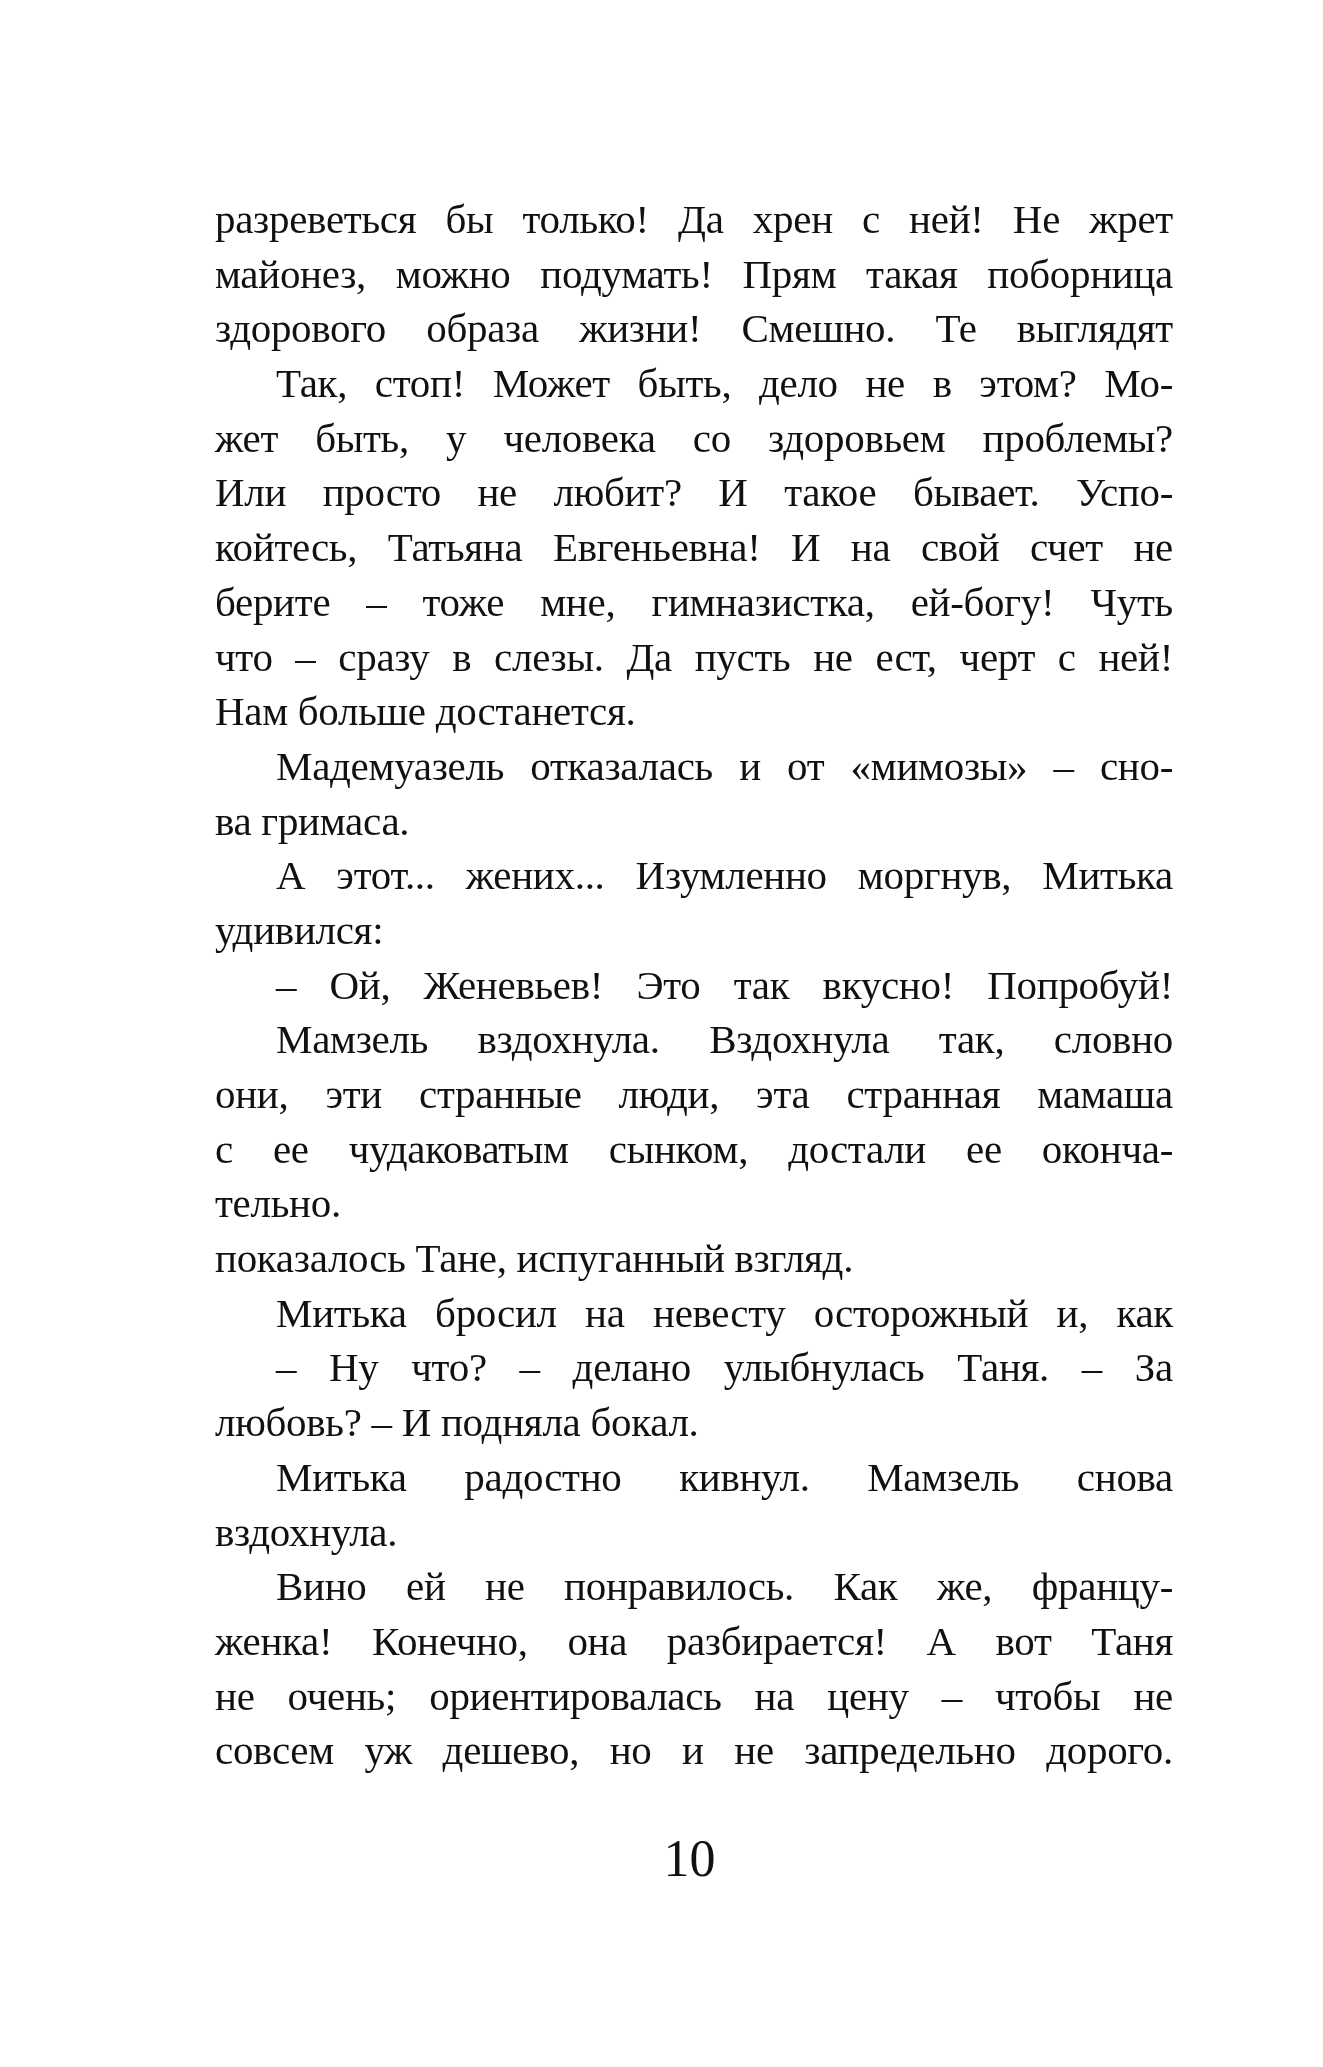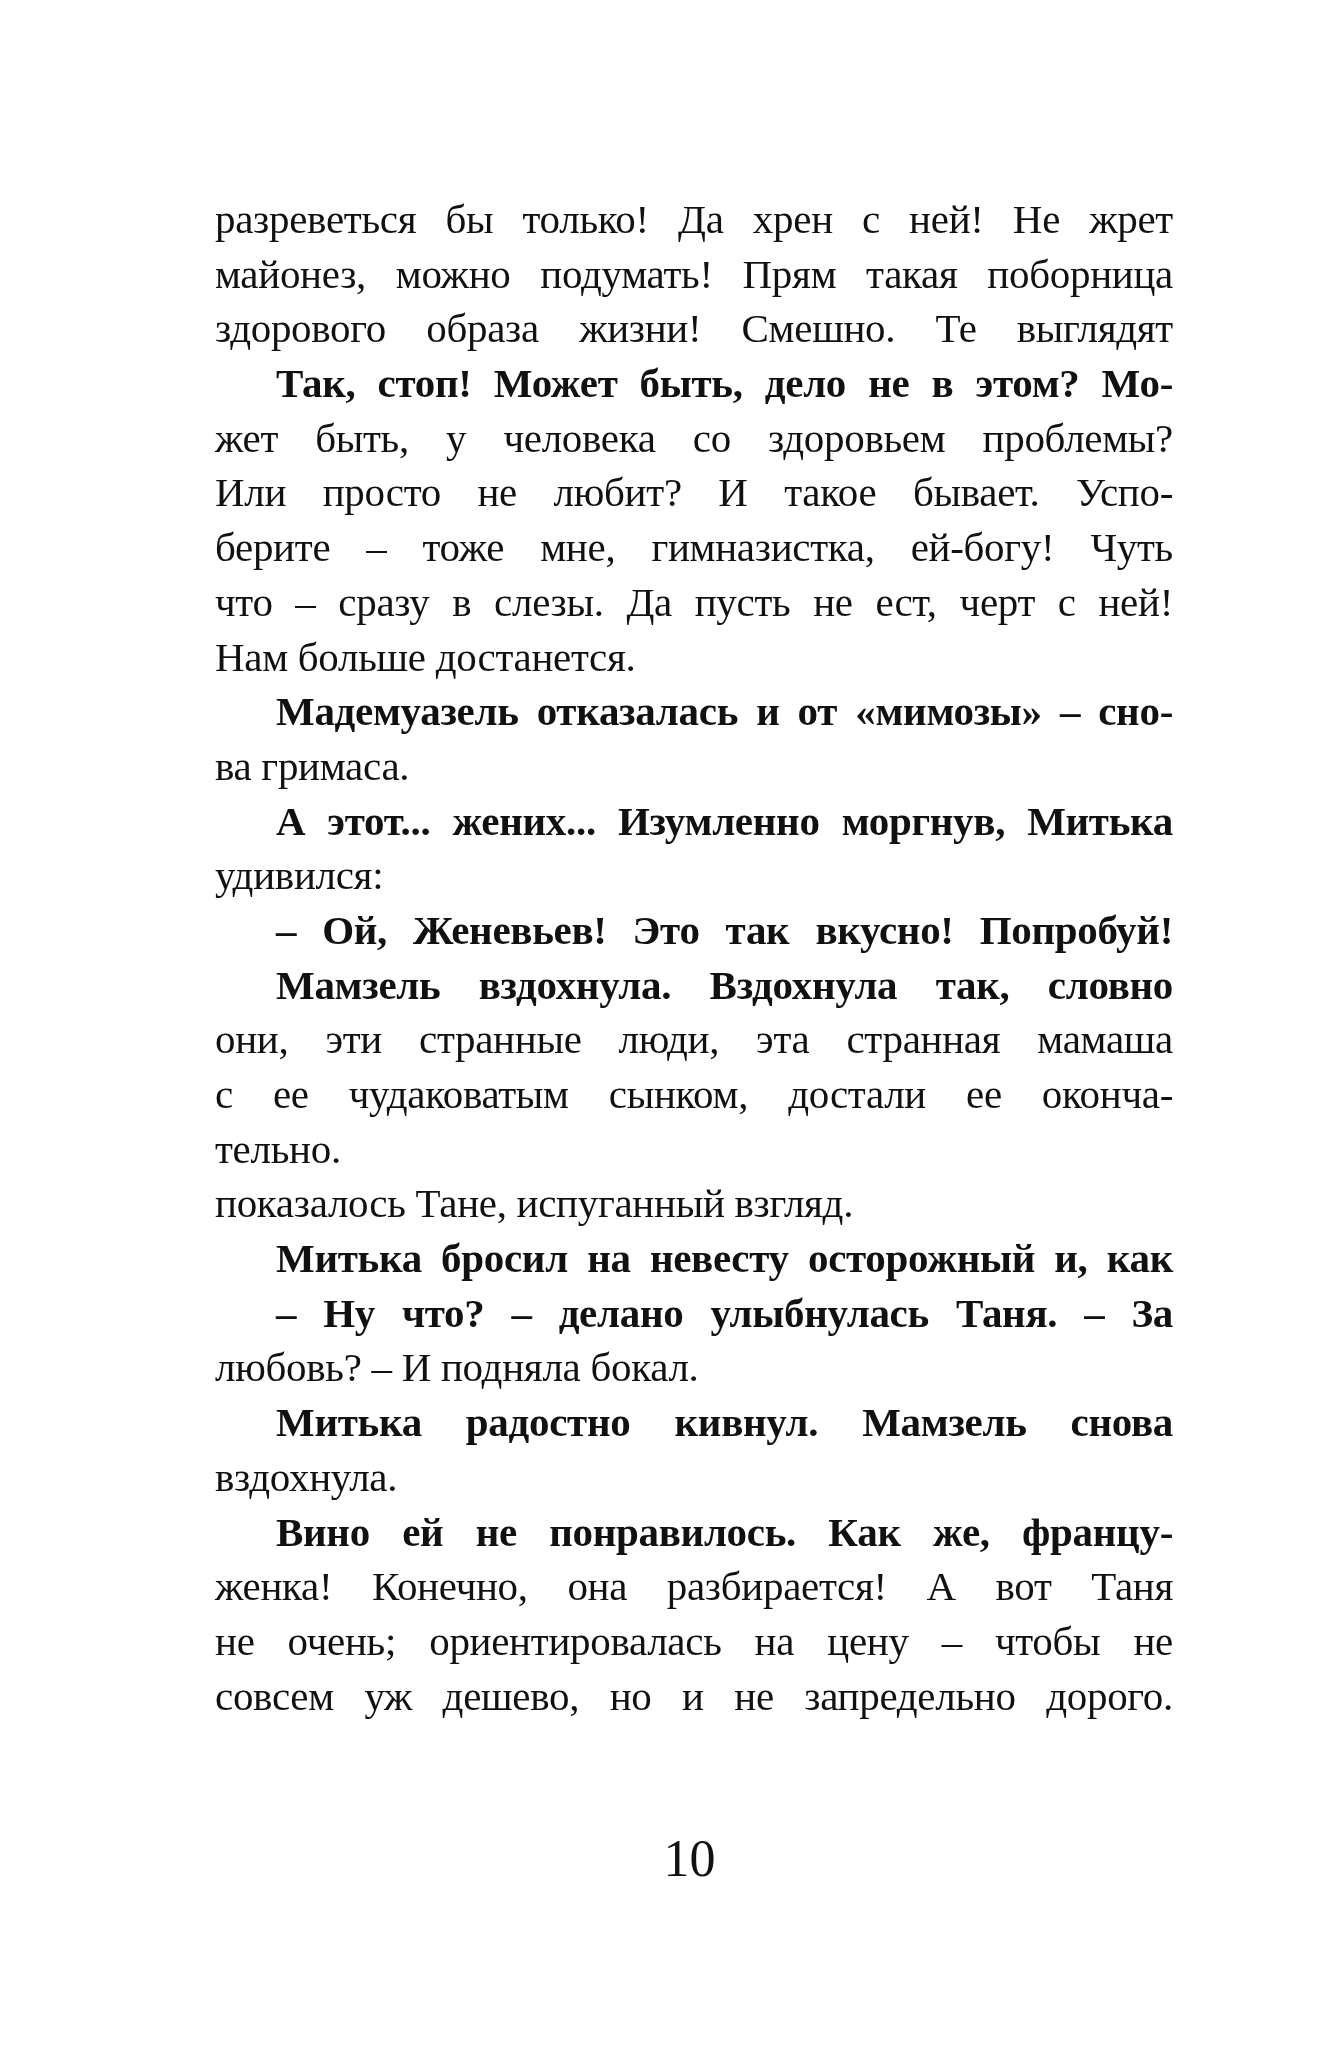--- a/index.html
+++ b/index.html
@@ -12,38 +12,39 @@
   }
   .text-block {
     position: absolute; left: 215px; top: 192px; width: 958px;
   }
   .line {
     display: block; height: 54.7px; line-height: 54.7px;
     font-size: 41px; white-space: nowrap;
     text-align: justify; text-align-last: justify;
     letter-spacing: -0.3px;
   }
-  .line.indent { padding-left: 61px; font-weight: bold; }
+  .line.indent { padding-left: 61px; }
   .line.last { text-align-last: left; }
   .page-number {
     position: absolute; left: 0; width: 1323px; top: 1832px;
     text-align: center; font-size: 52px; line-height: 54px; padding-left: 28px;
   }
 </style>
 </head>
 <body>
 
 <div class="page">
   <div class="text-block" id="text-block">
       <span class="line">разреветься бы только! Да хрен с ней! Не жрет</span>
       <span class="line">майонез, можно подумать! Прям такая поборница</span>
       <span class="line">здорового образа жизни! Смешно. Те выглядят</span>
       <span class="line indent">Так, стоп! Может быть, дело не в этом? Мо-</span>
       <span class="line">жет быть, у человека со здоровьем проблемы?</span>
       <span class="line">Или просто не любит? И такое бывает. Успо-</span>
+      <span class="line">койтесь, Татьяна Евгеньевна! И на свой счет не</span>
       <span class="line">берите – тоже мне, гимназистка, ей-богу! Чуть</span>
       <span class="line">что – сразу в слезы. Да пусть не ест, черт с ней!</span>
       <span class="line last">Нам больше достанется.</span>
       <span class="line indent">Мадемуазель отказалась и от «мимозы» – сно-</span>
       <span class="line last">ва гримаса.</span>
       <span class="line indent">А этот... жених... Изумленно моргнув, Митька</span>
       <span class="line last">удивился:</span>
       <span class="line indent">– Ой, Женевьев! Это так вкусно! Попробуй!</span>
       <span class="line indent">Мамзель вздохнула. Вздохнула так, словно</span>
       <span class="line">они, эти странные люди, эта странная мамаша</span>

